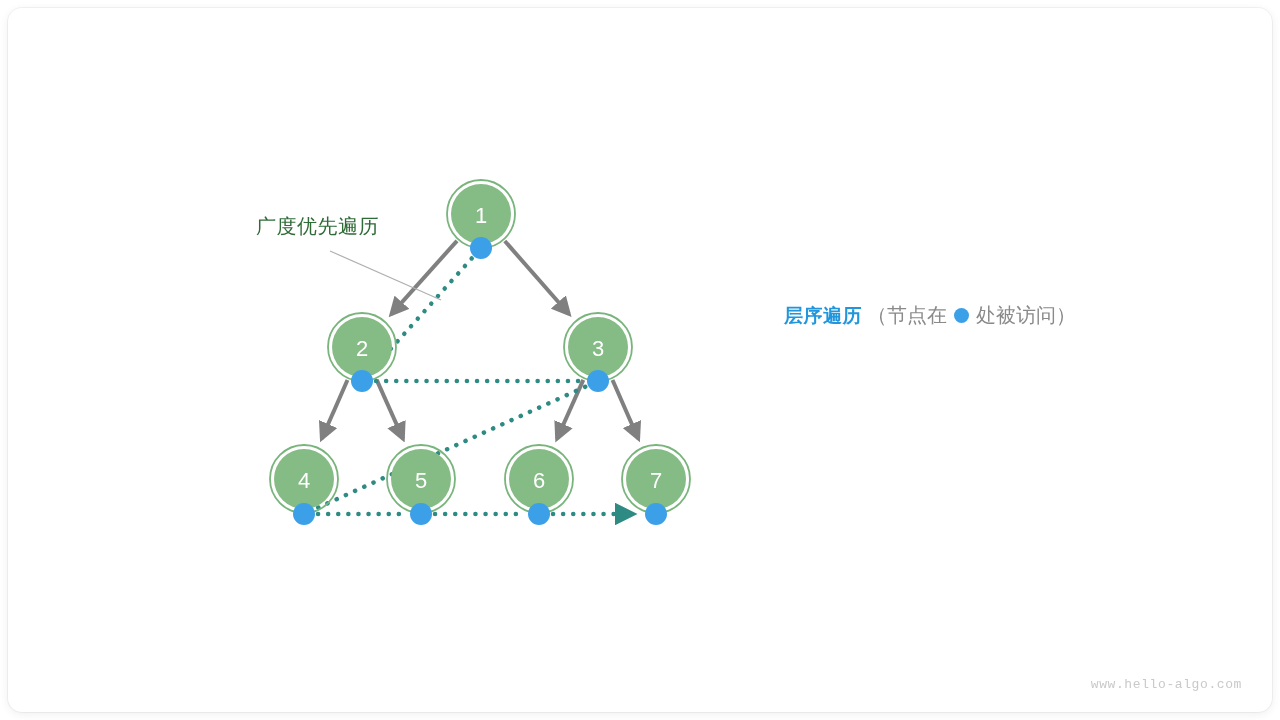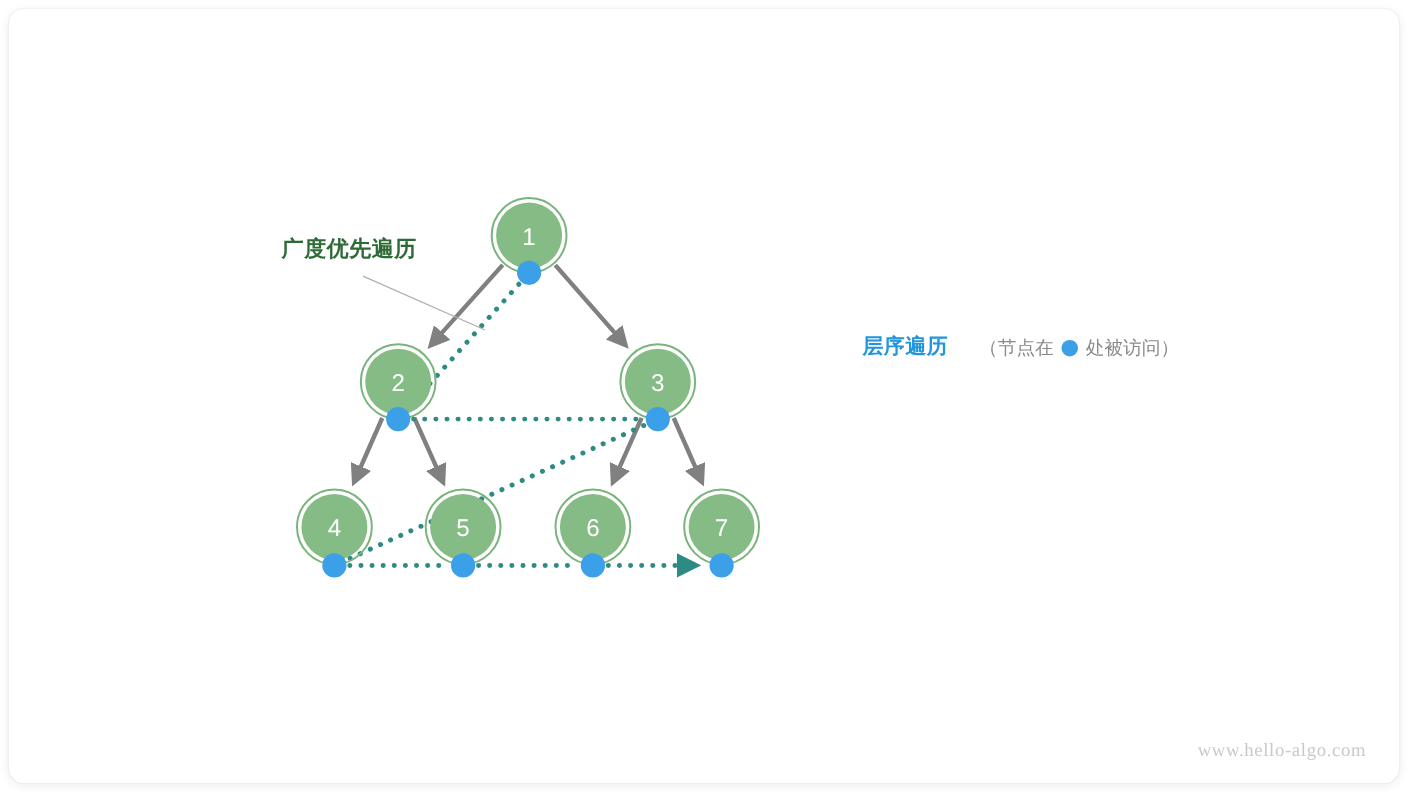--- a/index.html
+++ b/index.html
@@ -33,46 +33,46 @@
     font-size: 22px;
     fill: #ffffff;
     text-anchor: middle;
     dominant-baseline: central;
   }
   .bfs-tag {
     position: absolute;
     left: 256px; top: 213px;
     font-family: "Liberation Sans", "DejaVu Sans", sans-serif;
     font-size: 20px;
-    font-weight: bold;
+    font-weight: normal;
     color: #2f6b37;
     letter-spacing: 0.5px;
     white-space: nowrap;
   }
   .legend {
     position: absolute;
     left: 784px; top: 302px;
     display: flex;
     align-items: flex-end;
     white-space: nowrap;
   }
   .legend-title {
     font-family: "Liberation Sans", "DejaVu Sans", sans-serif;
     font-size: 19px;
     font-weight: bold;
     color: #2196dc;
     letter-spacing: 0.5px;
   }
   .legend-note {
     font-family: "Liberation Sans", "DejaVu Sans", sans-serif;
-    font-size: 17px;
+    font-size: 20px;
     color: #8a8a8a;
     display: flex;
     align-items: center;
-    margin-left: 28px;
+    margin-left: 5px;
   }
   .legend-dot {
     display: inline-block;
     width: 15px; height: 15px;
     border-radius: 50%;
     background: #3ba0e8;
     margin: 0 7px;
     position: relative;
     top: 0px;
   }
@@ -81,22 +81,22 @@
     left: 786px; top: 364px;
     font-family: "DejaVu Sans Mono", "Liberation Mono", monospace;
     font-size: 21px;
     color: #3a3a3a;
     letter-spacing: 1px;
     white-space: nowrap;
   }
   .watermark {
     position: absolute;
     right: 38px; bottom: 28px;
-    font-family: Liberation Serif, serif;
-    font-size: 17px;
+    font-family: Liberation Mono, monospace;
+    font-size: 13px;
     color: #c9c9c9;
     letter-spacing: 0.6px;
   }
 </style>
 </head>
 <body>
 
 <div id="canvas">
   <div class="card"></div>
 

